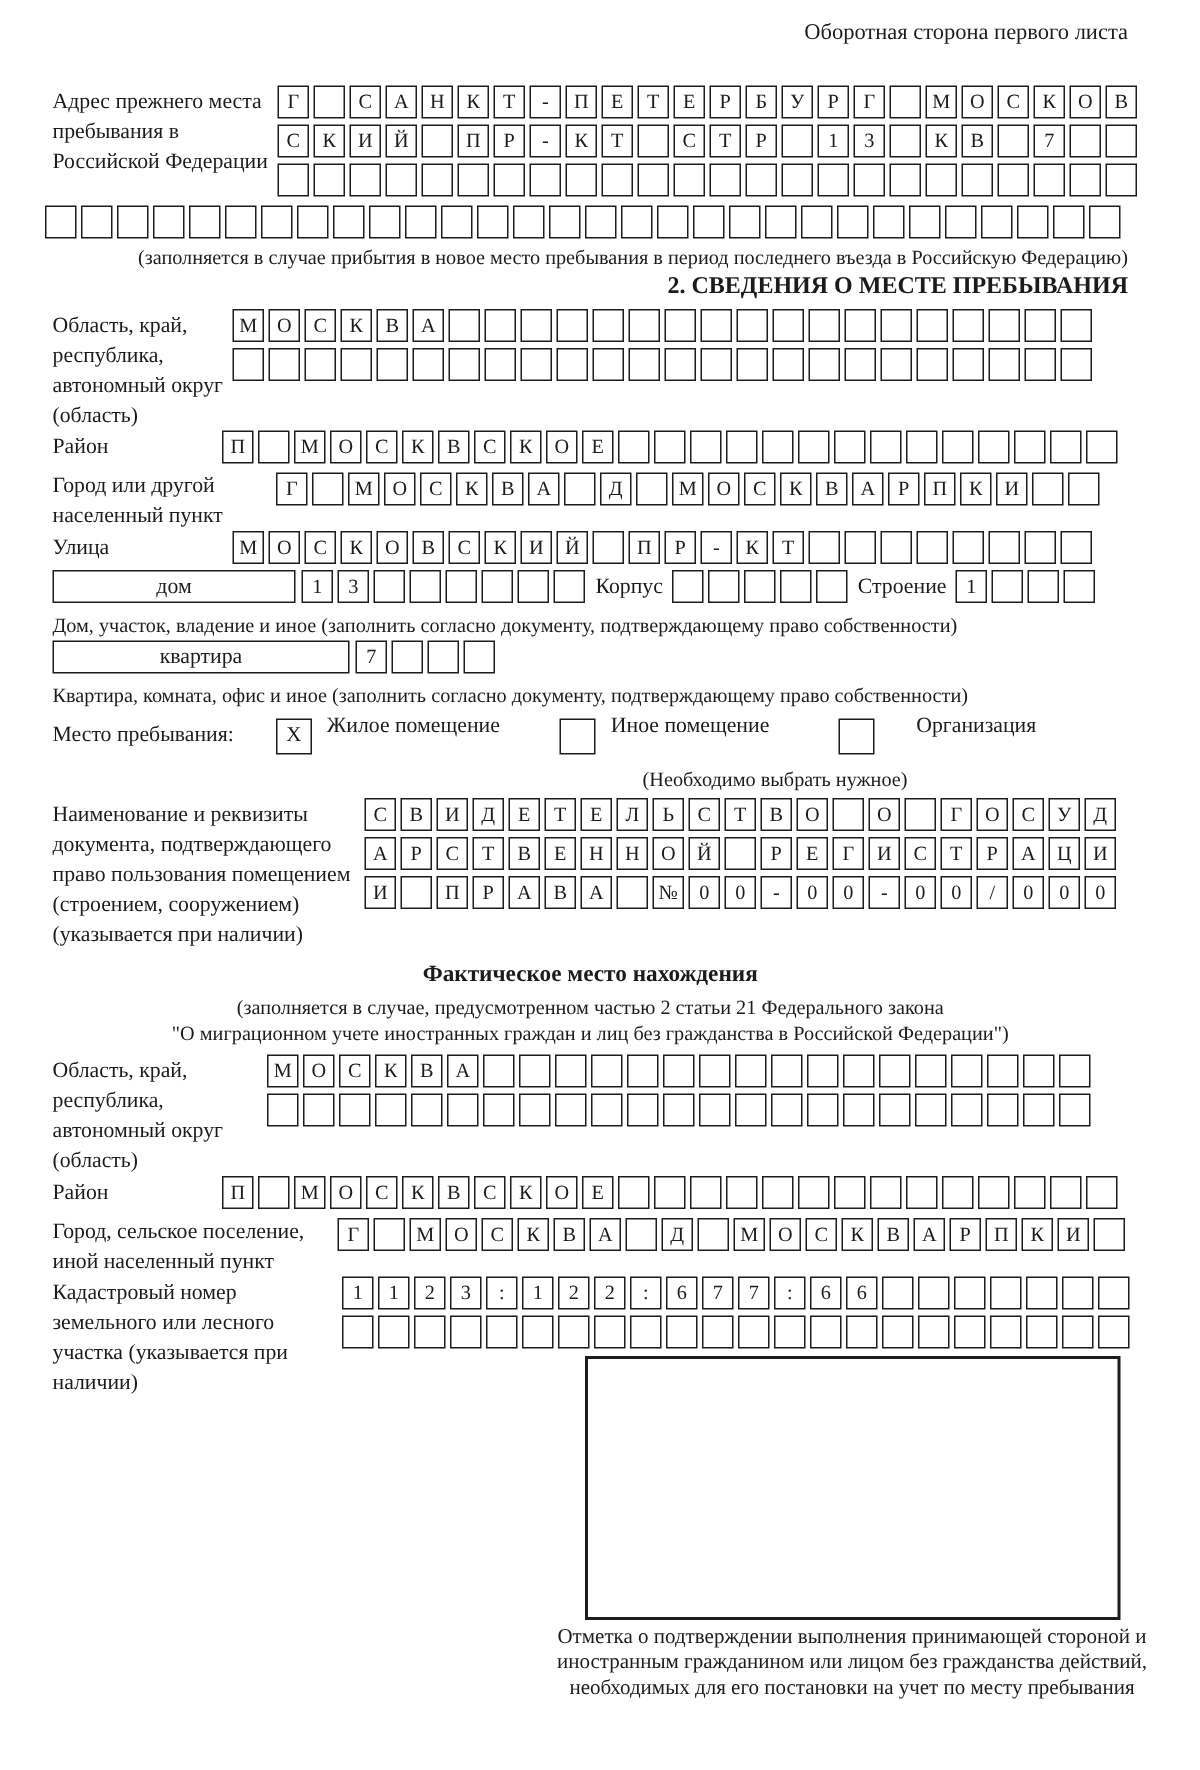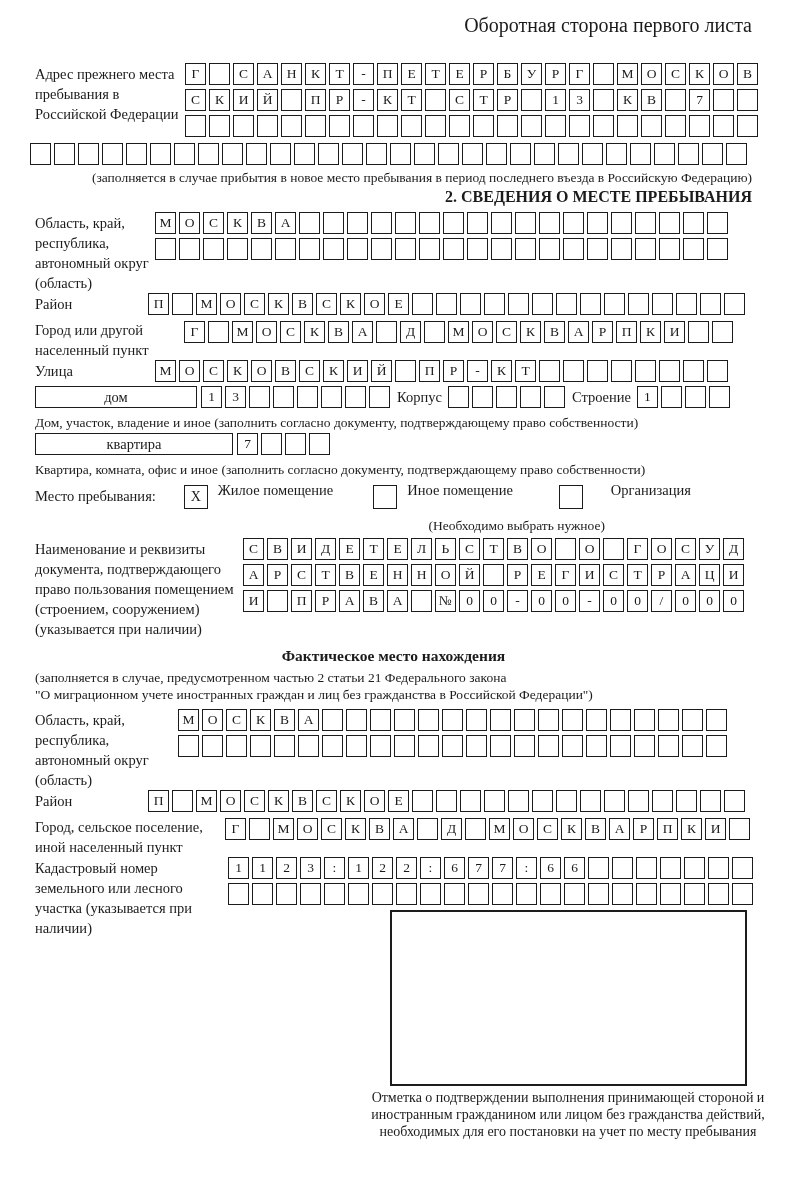--- a/index.html
+++ b/index.html
@@ -1,18 +1,18 @@
 <!DOCTYPE html>
 <html><head>
 <meta charset="utf-8">
 <style>
   html,body{margin:0;padding:0;background:#ffffff;}
   body{width:800px;height:1180px;font-family:"Liberation Serif",serif;color:#1b1b1b;overflow:hidden;}
   .page{box-sizing:border-box;width:800px;height:1180px;padding:14px 48px 0 35px;}
-  .note{text-align:right;font-size:20px;margin-bottom:26px;}
+  .note{text-align:right;font-size:15px;margin-bottom:26px;}
   .row{display:flex;align-items:flex-start;}
   .lbl{flex:none;font-size:14.5px;line-height:20px;padding-top:1px;}
   .w150{width:150px;} .w120{width:120px;} .w113{width:113px;} .w149{width:149px;}
   .w208{width:208px;} .w143{width:143px;} .w190{width:190px;} .w193{width:193px;}
   .grid{flex:none;}
   .cellrow{display:flex;height:22px;margin-bottom:4px;}
   .cell{box-sizing:border-box;flex:none;width:21px;height:22px;border:1.6px solid #1c1c1c;
         margin-right:3px;display:flex;align-items:center;justify-content:center;
         font-size:13.5px;background:#fff;}
   .fullrow{margin-left:-5px;margin-top:2px;}
@@ -23,21 +23,21 @@
   .wbox{box-sizing:border-box;flex:none;height:22px;border:1.6px solid #1c1c1c;
         display:flex;align-items:center;justify-content:center;font-size:14.5px;margin-right:4px;}
   .inline-lbl{flex:none;font-size:14.5px;line-height:22px;margin:0 6px 0 4px;}
   .stayrow{display:flex;align-items:center;margin:4px 0 2px 0;font-size:14.5px;}
   .checkcell{box-sizing:border-box;flex:none;width:24px;height:24px;border:1.6px solid #1c1c1c;
         display:flex;align-items:center;justify-content:center;font-size:14px;}
   .opt{flex:none;margin:0 0 12px 10px;}
   .gap28{margin-left:28px;} .gap40{margin-left:40px;} .gap46{margin-left:46px;}
   .subnote{font-size:13.5px;margin:7px 0 4px 0;width:450px;margin-left:120px;text-align:right;}
   .fact-title{font-size:15.5px;font-weight:bold;text-align:center;margin:8px 0 4px 0;}
-  .fact-cap{font-size:13.5px;line-height:17px;margin-bottom:6px;}
+  .fact-cap{font-size:13.5px;text-align:center;line-height:17px;margin-bottom:6px;}
   .markwrap{width:357px;margin-left:auto;margin-right:5px;margin-top:-28px;}
   .markbox{box-sizing:border-box;width:357px;height:176px;border:2px solid #1c1c1c;background:#fff;}
   .markcaption{width:400px;margin-left:-22px;text-align:center;font-size:14px;line-height:17px;margin-top:3px;} .mt2{margin-top:2px;}
 </style>
 </head>
 <body>
 
 <div class="page">
 
   <div class="note">Оборотная сторона первого листа</div>

